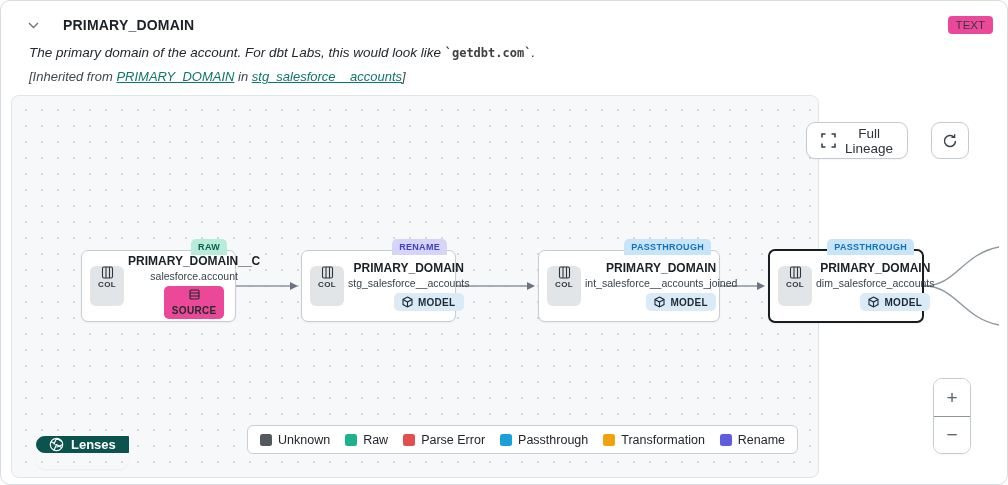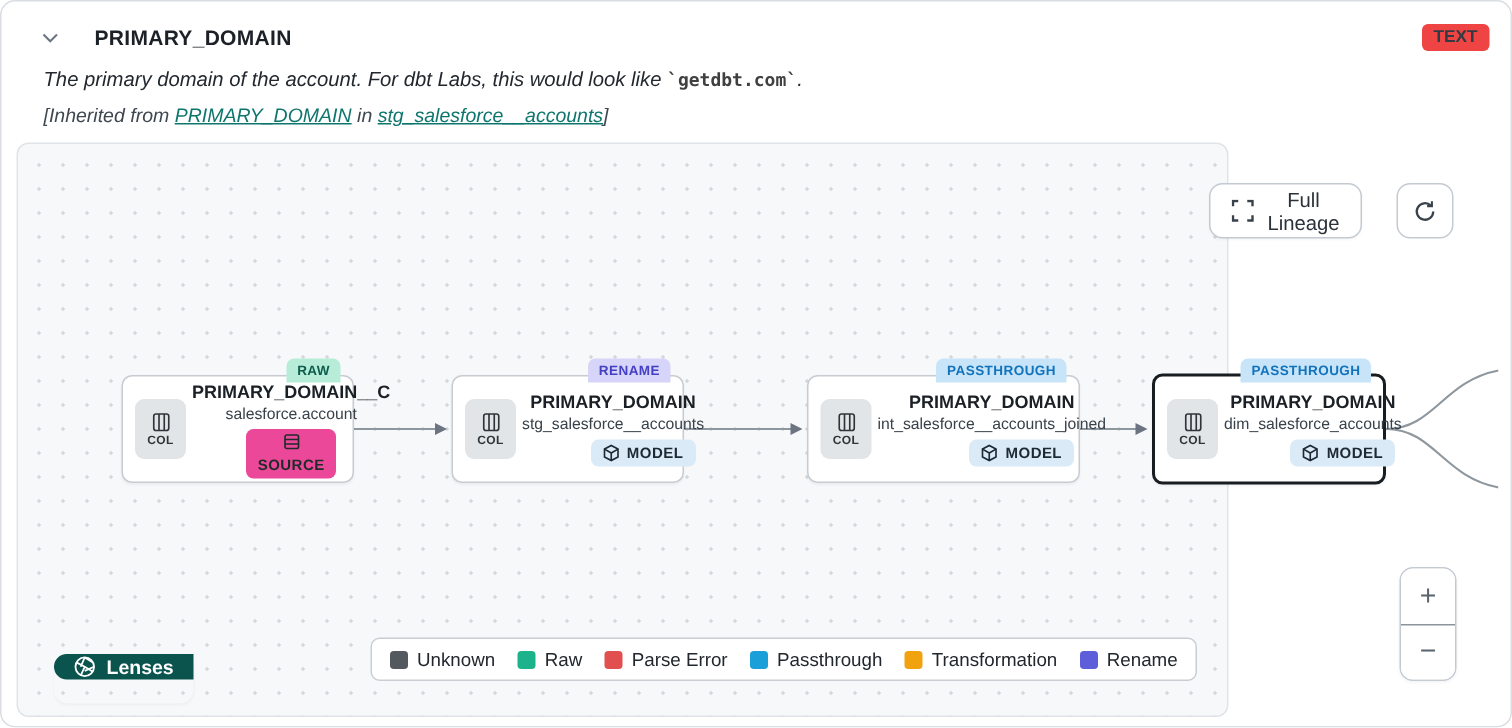--- a/index.html
+++ b/index.html
@@ -5,21 +5,21 @@
   * { margin:0; padding:0; box-sizing:border-box; }
   html,body { width:1008px; height:485px; background:#fff; font-family:"Liberation Sans", sans-serif; }
   .frame {
     position:relative; width:1008px; height:485px; background:#fff;
     border:1px solid #d9dde1; border-radius:10px; overflow:hidden;
   }
   
   .header-row { position:absolute; left:22px; top:12px; right:14px; height:24px; display:flex; align-items:center; }
   .chevron-btn { width:20px; height:20px; display:flex; align-items:center; justify-content:center; color:#6b7480; cursor:pointer; }
   .page-title { margin-left:20px; font-size:14px; font-weight:700; color:#1c2127; letter-spacing:.2px; }
-  .type-badge { margin-left:auto; background:#ef4444; color:#333a41; font-size:11.5px; font-weight:700; padding:3px 8px; border-radius:4px; }
+  .type-badge { margin-left:auto; background:#ec4899; color:#333a41; font-size:11.5px; font-weight:400; padding:3px 8px; border-radius:4px; }
   .desc-line { position:absolute; left:28px; top:44px; right:20px; font-size:13.5px; font-style:italic; color:#23282e; }
   .desc-line code { font-family:"DejaVu Sans Mono", monospace; font-weight:700; font-style:normal; font-size:12px; color:#404040; }
   .inherited-line { position:absolute; left:28px; top:68px; right:20px; font-size:13px; font-style:italic; color:#3e4750; }
   .inherited-line a { color:#0e766d; text-decoration:underline; cursor:pointer; }
   
   .canvas {
     position:absolute; left:10px; top:94px; width:808px; height:383px;
     background:#f7f8f9; border:1px solid #e0e4e8; border-radius:8px;
     background-image: radial-gradient(#d3d8dd 1px, transparent 1.2px);
     background-size:16px 16px; background-position:6px 6px;
@@ -39,21 +39,21 @@
   .node { position:absolute; top:154px; height:72px; background:#fff; border:1px solid #c7ccd2; border-radius:7px;
           box-shadow:0 1px 2px rgba(20,24,28,.05); cursor:pointer; }
   .node.selected { border:2px solid #181d22; }
   .node-badge { position:absolute; top:-12px; right:8px; font-size:9px; font-weight:700; letter-spacing:.3px;
                 padding:3px 7px; border-radius:5px 5px 0 0; }
   .badge-raw  { background:#b7edd8; color:#0d5c4d; }
   .badge-rename { background:#d6d4f8; color:#4340c4; }
   .badge-pass { background:#c8e4f8; color:#1273bd; }
   .node-inner { position:relative; display:flex; align-items:center; height:100%; padding:0 10px 0 8px; }
   .col-chip { width:34px; min-width:34px; height:40px; background:#e2e5e8; border-radius:6px;
-              display:flex; flex-direction:column; align-items:center; justify-content:center; gap:1px; color:#2e343a; }
+              display:flex; flex-direction:column; align-items:center; gap:1px; color:#2e343a; }
   .col-chip .col-label { font-size:8px; font-weight:700; letter-spacing:.3px; }
   .node-body { flex:1; display:flex; flex-direction:column; align-items:center; gap:2px; padding-left:4px; }
   .node-title { font-size:12px; font-weight:700; color:#1b2026; white-space:nowrap; }
   .node-sub { font-size:10.5px; color:#39424b; white-space:nowrap; }
   .kind-chip { display:flex; align-items:center; gap:5px; font-size:10px; font-weight:700; letter-spacing:.3px;
                color:#1e2b29; border-radius:5px; padding:3px 8px; margin-top:2px; }
   .chip-source { background:#ec4899;flex-direction:column; }
   .chip-model  { background:#daeaf7; color:#1d2933;margin-left:40px; }
   
   .lenses-group { position:absolute; left:24px; top:340px; height:33px; display:flex; align-items:flex-start;

